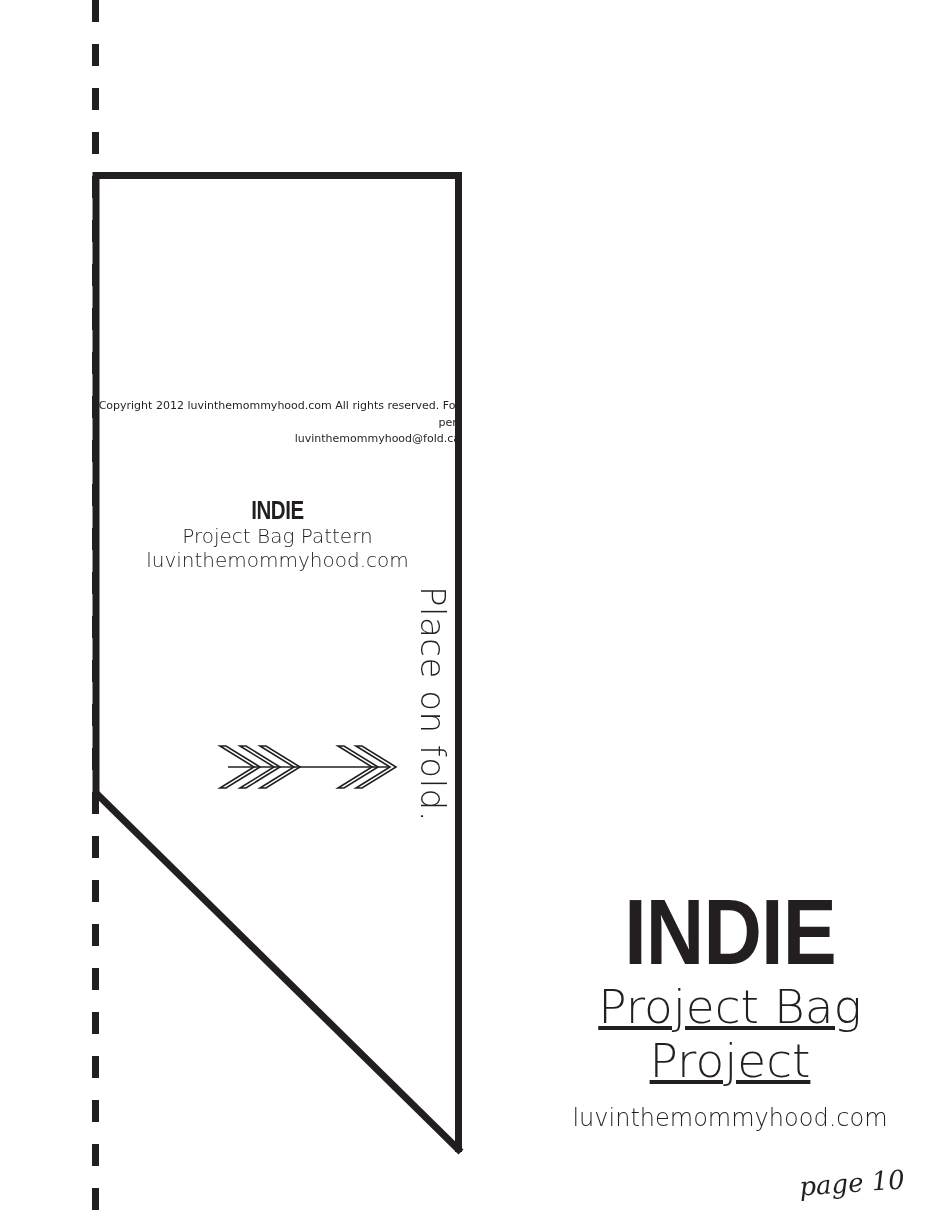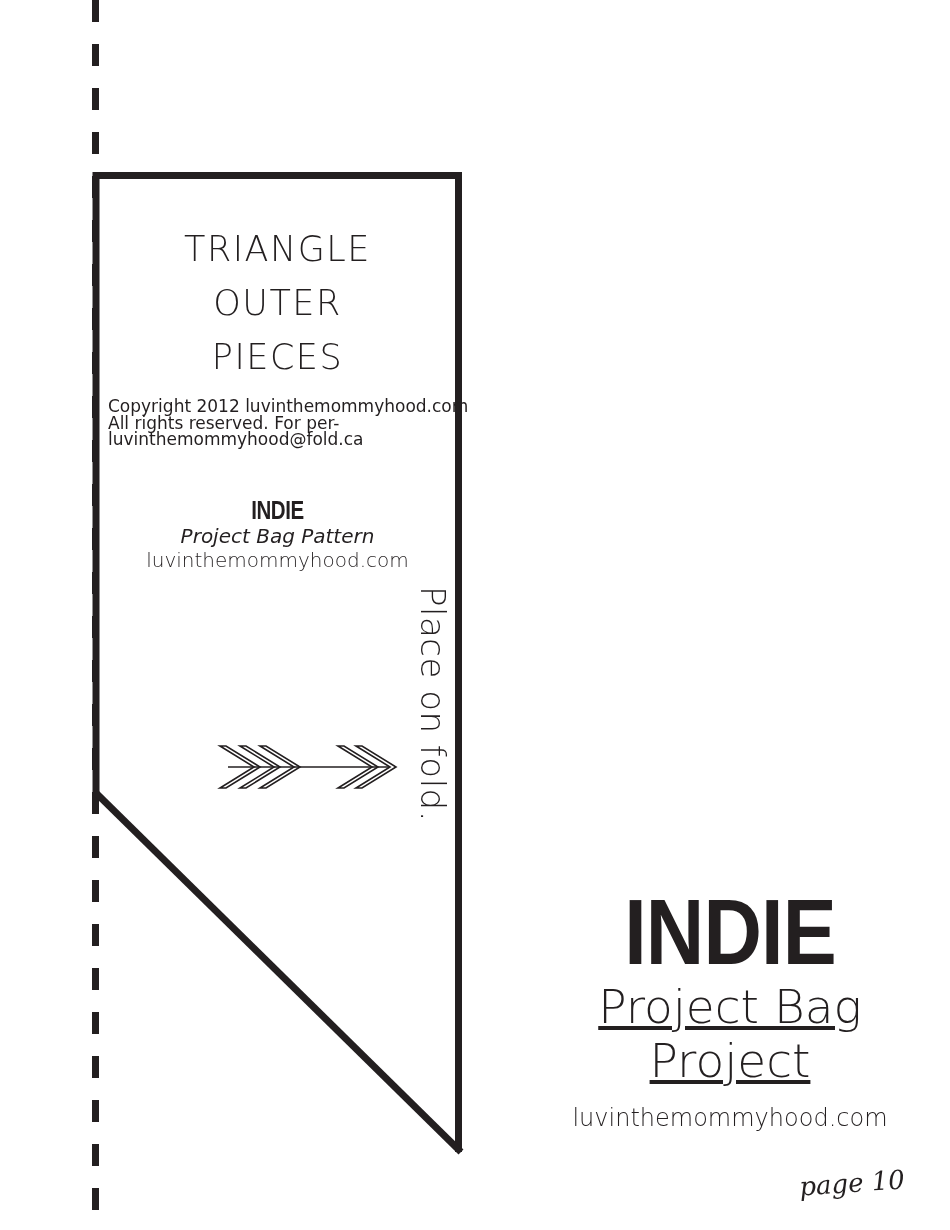--- a/index.html
+++ b/index.html
@@ -54,26 +54,26 @@
     font-weight: 300;
     font-size: 35px;
     line-height: 54px;
     letter-spacing: 1.5px;
     color: #231F20;
   }
   .piece-title .tline { display: block; }
 
   .copyright-block {
     position: absolute;
-    left: 108px;
+    left: 95px;
     top: 398px;
     width: 365px;
-    text-align: left;
-    font-family: "DejaVu Sans", sans-serif;
-    font-size: 17px;
+    text-align: right;
+    font-family: "DejaVu Sans", sans-serif;
+    font-size: 11px;
     line-height: 16.5px;
     color: #231F20;
   }
   .copyright-block .cline { display: block; }
 
   .inner-brand {
     position: absolute;
     left: 95px;
     top: 496px;
     width: 365px;
@@ -88,21 +88,20 @@
     line-height: 28px;
     letter-spacing: -0.5px;
     transform: scaleX(0.82);
   }
   .inner-brand .brand-sub {
     display: block;
     font-family: "DejaVu Sans", sans-serif;
     font-weight: 300;
     font-size: 20px;
     line-height: 24px;
-    font-style: italic;
   }
   .inner-brand .brand-url {
     display: block;
     font-family: "DejaVu Sans", sans-serif;
     font-weight: 300;
     font-size: 20px;
     line-height: 24px;
   }
 
   
@@ -191,25 +190,20 @@
 
     <line x1="93" y1="175.5" x2="462" y2="175.5" stroke="#231F20" stroke-width="7" stroke-linecap="butt"></line>
 
     <line x1="458.5" y1="172" x2="458.5" y2="1152" stroke="#231F20" stroke-width="7" stroke-linecap="butt"></line>
 
     <line x1="96" y1="172" x2="96" y2="793" stroke="#231F20" stroke-width="7" stroke-linecap="butt"></line>
 
     <line x1="95" y1="792" x2="461" y2="1152" stroke="#231F20" stroke-width="7" stroke-linecap="butt"></line>
   </svg>
 
-  <div class="piece-title">
-    <span class="tline">TRIANGLE</span>
-    <span class="tline">OUTER</span>
-    <span class="tline">PIECES</span>
-  </div>
 
   <div class="copyright-block">
     <span class="cline">Copyright 2012 luvinthemommyhood.com All rights reserved. For per-</span>
     <span class="cline">luvinthemommyhood@fold.ca</span>
   </div>
 
   <div class="inner-brand">
     <span class="brand-name">INDIE</span>
     <span class="brand-sub">Project Bag Pattern</span>
     <span class="brand-url">luvinthemommyhood.com</span>

